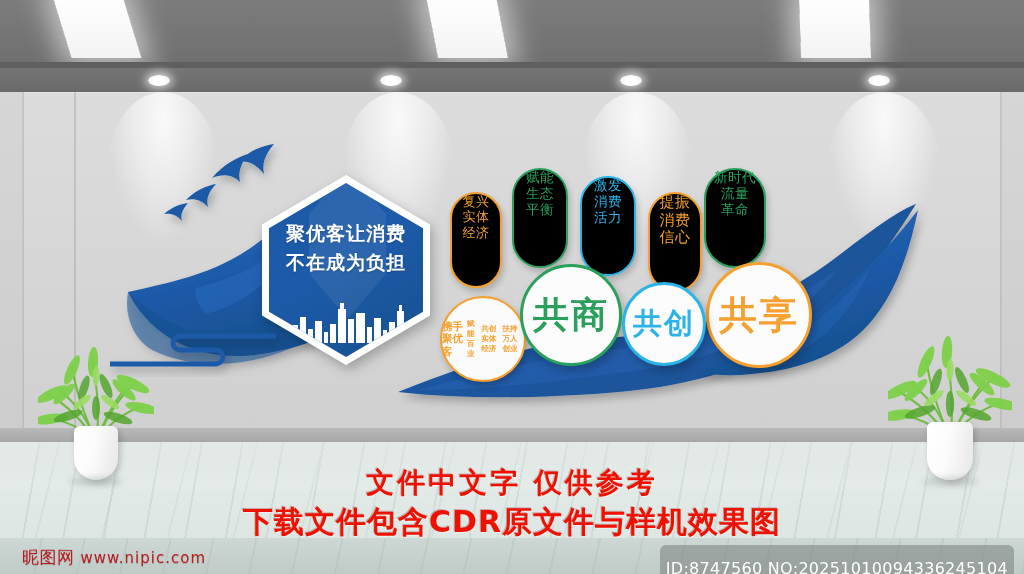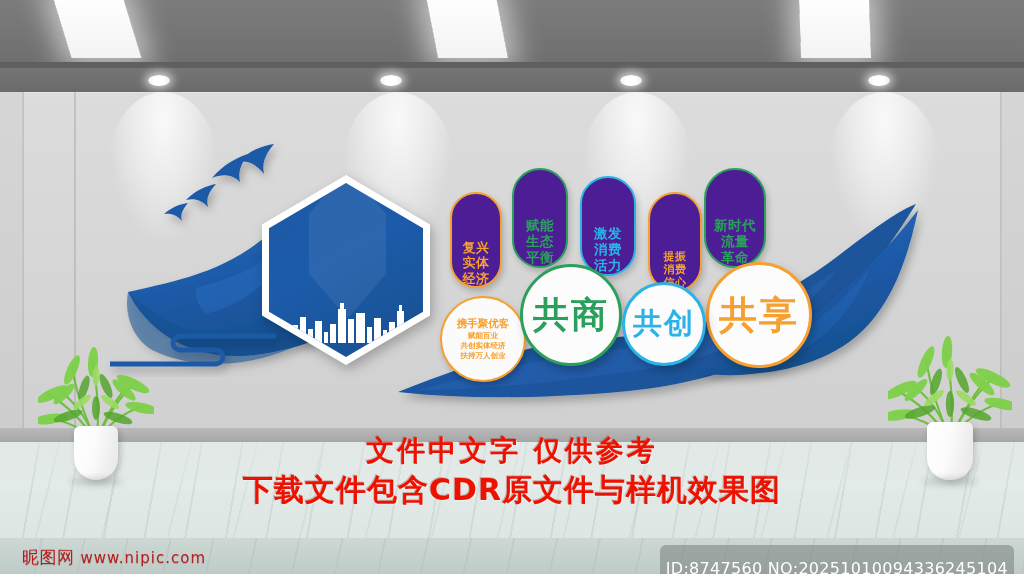--- a/index.html
+++ b/index.html
@@ -69,38 +69,38 @@
     overflow:hidden;}
   .hex-sheen{position:absolute;left:26%;top:-8%;width:50%;height:86%;
     background:rgba(255,255,255,.07);
     clip-path:polygon(50% 0%,100% 30%,100% 70%,50% 100%,0% 70%,0% 30%);}
   .hex-txt{position:absolute;left:0;right:0;top:44px;text-align:center;color:#fff;
     font-size:19px;font-weight:bold;line-height:1.5;letter-spacing:1px;
     text-shadow:0 1px 2px rgba(0,0,0,.2);}
   .skyline{position:absolute;left:16px;right:16px;bottom:14px;height:44px;}
 
   
-  .pill{position:absolute;background:#4c1d95;border-radius:999px;
-    display:flex;align-items:flex-end;justify-content:center;text-align:center;
-    font-weight:bold;line-height:1.18;letter-spacing:.5px;
+  .pill{position:absolute;background:#000000;border-radius:999px;
+    display:flex;align-items:flex-start;justify-content:center;text-align:center;
+    font-weight:normal;line-height:1.18;letter-spacing:.5px;
     box-shadow:2px 4px 6px rgba(0,0,0,.20);}
 
   
   .circ{position:absolute;border-radius:50%;background:#fcfcfc;
     display:flex;align-items:center;justify-content:center;
     font-weight:bold;letter-spacing:2px;
     box-shadow:3px 5px 8px rgba(0,0,0,.22);}
   .circ-sm{position:absolute;border-radius:50%;background:#fbfbfb;
-    display:flex;flex-direction:column;align-items:center;justify-content:center;
+    display:flex;flex-direction:row;align-items:center;justify-content:center;
     box-shadow:2px 4px 6px rgba(0,0,0,.22);}
   .circ-sm .hd{font-size:10.5px;font-weight:bold;line-height:1.2;margin-bottom:1px;}
   .circ-sm .ln{font-size:7.5px;font-weight:bold;line-height:1.34;}
 
   
-  .redwm{position:absolute;left:0;top:432px;width:1024px;text-align:center;
+  .redwm{position:absolute;left:0;top:464px;width:1024px;text-align:center;
     color:#ef1100;font-weight:bold;
     text-shadow:1px 1px 0 rgba(255,255,255,.45),-1px -1px 0 rgba(120,0,0,.25);}
   .redwm .r1{font-size:28px;letter-spacing:3px;}
   .redwm .r2{font-size:30px;letter-spacing:1px;margin-top:0;}
 
   
   .plant{position:absolute;}
   .pot{position:absolute;left:50%;transform:translateX(-50%);
     background:linear-gradient(100deg,#ffffff 0%,#fbfbfb 45%,#e6e6e6 100%);
     border-radius:6px 6px 22px 22px;
@@ -219,32 +219,36 @@
           <rect x="82" y="28" width="5" height="16"></rect>
           <rect x="89" y="19" width="7" height="25"></rect>
           <rect x="98" y="31" width="4" height="13"></rect>
           <rect x="104" y="23" width="6" height="21"></rect>
           <rect x="112" y="12" width="7" height="32"></rect>
           <rect x="114" y="6" width="3" height="7"></rect>
           <rect x="121" y="29" width="6" height="15"></rect>
         </g>
       </svg>
     </div>
+    <div class="hex-txt">
+      <div>聚优客让消费</div>
+      <div>不在成为负担</div>
+    </div>
   </div>
 
   <div class="pill" style="left:450px;top:192px;width:48px;height:92px;border:2.5px solid #F5A030;color:#F5A030;font-size:13px;">
     <span>复兴<br>实体<br>经济</span>
   </div>
   <div class="pill" style="left:512px;top:168px;width:52px;height:96px;border:2.5px solid #2BA05C;color:#2BA05C;font-size:13.5px;">
     <span>赋能<br>生态<br>平衡</span>
   </div>
   <div class="pill" style="left:580px;top:176px;width:52px;height:96px;border:2.5px solid #2BB3E8;color:#2BB3E8;font-size:13.5px;">
     <span>激发<br>消费<br>活力</span>
   </div>
-  <div class="pill" style="left:648px;top:192px;width:50px;height:96px;border:2.5px solid #F5A030;color:#F5A030;font-size:11px;">
+  <div class="pill" style="left:648px;top:192px;width:50px;height:96px;border:2.5px solid #F5A030;color:#F5A030;font-size:15px;">
     <span>提振<br>消费<br>信心</span>
   </div>
   <div class="pill" style="left:704px;top:168px;width:58px;height:96px;border:2.5px solid #2BA05C;color:#2BA05C;font-size:13.5px;">
     <span>新时代<br>流量<br>革命</span>
   </div>
 
   <div class="circ-sm" style="left:440px;top:296px;width:82px;height:82px;border:2.5px solid #F5A030;color:#F5A030;">
     <div class="hd">携手聚优客</div>
     <div class="ln">赋能百业</div>
     <div class="ln">共创实体经济</div>

